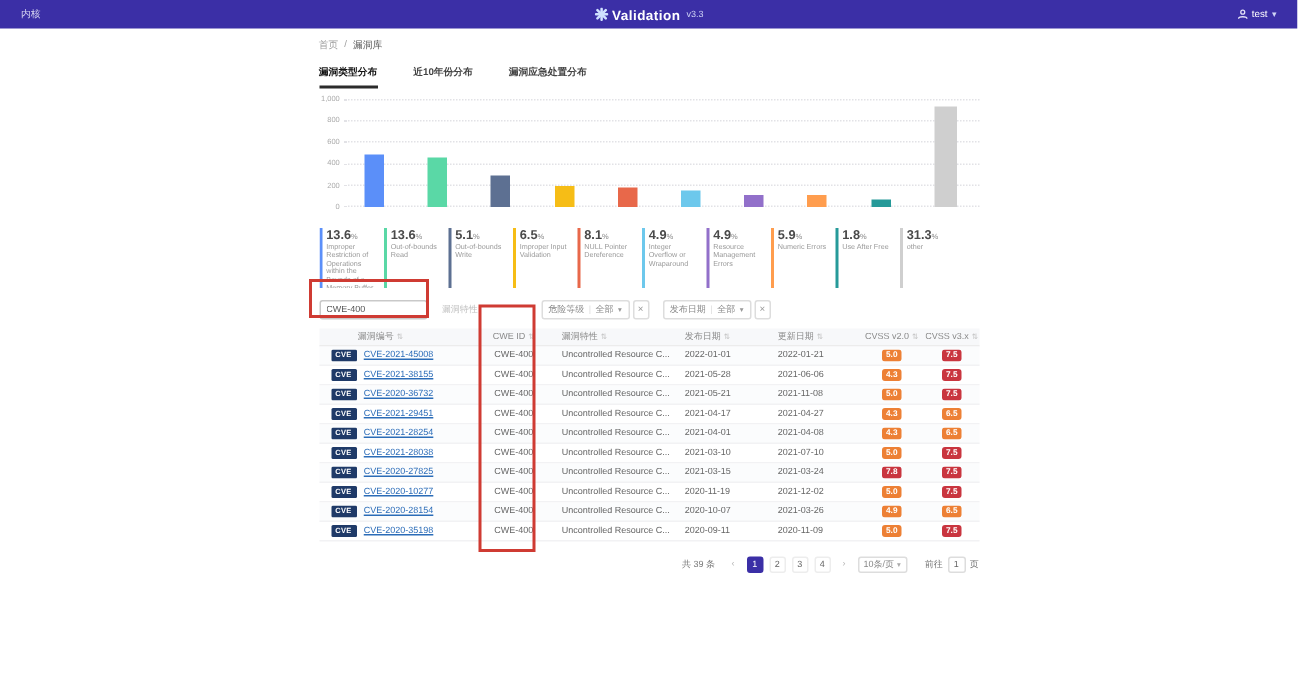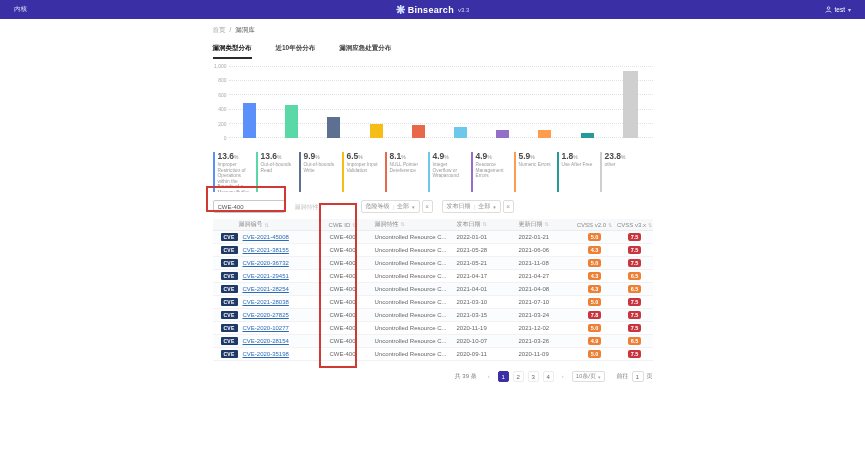--- a/index.html
+++ b/index.html
@@ -114,21 +114,21 @@
     <span style="display:flex;">
       <svg width="9" height="9" viewBox="0 0 9 9">
           <g stroke="#cfe0ff" stroke-width="1.7" stroke-linecap="round">
         <line x1="4.5" y1="0.8" x2="4.5" y2="8.2"></line>
             <line x1="0.8" y1="4.5" x2="8.2" y2="4.5"></line>
         <line x1="1.7" y1="1.7" x2="7.3" y2="7.3"></line>
             <line x1="7.3" y1="1.7" x2="1.7" y2="7.3"></line>
           </g>
         </svg>
     </span>
-    <span class="brand">Binsearch</span>
+    <span class="brand">Validation</span>
     <span class="ver">v3.3</span>
   </div>
   <div class="user-area">
     <span style="display:flex;">
       <svg width="7" height="7" viewBox="0 0 8 8">
           <g fill="none" stroke="#e3e1f7" stroke-width="1">
         <circle cx="4" cy="2.4" r="1.5"></circle>
             <path d="M0.8 7.4 C0.8 5.4 7.2 5.4 7.2 7.4"></path>
           </g>
         </svg>
@@ -208,21 +208,21 @@
         <div class="pct"><span>13.6</span><span class="unit">%</span></div>
         <div class="desc">Improper Restriction of Operations within the Bounds of a Memory Buffer</div>
       </div>
 
       <div class="stat" style="border-left-color: rgb(90, 216, 166);">
         <div class="pct"><span>13.6</span><span class="unit">%</span></div>
         <div class="desc">Out-of-bounds Read</div>
       </div>
 
       <div class="stat" style="border-left-color: rgb(93, 112, 146);">
-        <div class="pct"><span>9.9</span><span class="unit">%</span></div>
+        <div class="pct"><span>5.1</span><span class="unit">%</span></div>
         <div class="desc">Out-of-bounds Write</div>
       </div>
 
       <div class="stat" style="border-left-color: rgb(246, 189, 22);">
         <div class="pct"><span>6.5</span><span class="unit">%</span></div>
         <div class="desc">Improper Input Validation</div>
       </div>
 
       <div class="stat" style="border-left-color: rgb(232, 104, 74);">
         <div class="pct"><span>8.1</span><span class="unit">%</span></div>
@@ -243,21 +243,21 @@
         <div class="pct"><span>5.9</span><span class="unit">%</span></div>
         <div class="desc">Numeric Errors</div>
       </div>
 
       <div class="stat" style="border-left-color: rgb(38, 154, 153);">
         <div class="pct"><span>1.8</span><span class="unit">%</span></div>
         <div class="desc">Use After Free</div>
       </div>
 
       <div class="stat" style="border-left-color: rgb(207, 207, 207);">
-        <div class="pct"><span>23.8</span><span class="unit">%</span></div>
+        <div class="pct"><span>31.3</span><span class="unit">%</span></div>
         <div class="desc">other</div>
       </div>
     </div>
 
   <div class="filter-row">
     <input class="search-input" value="CWE-400" style="">
     <input class="plain-input" placeholder="漏洞特性" style="">
     <div class="chip-group">
       <div class="chip">
         <span>危险等级</span>

